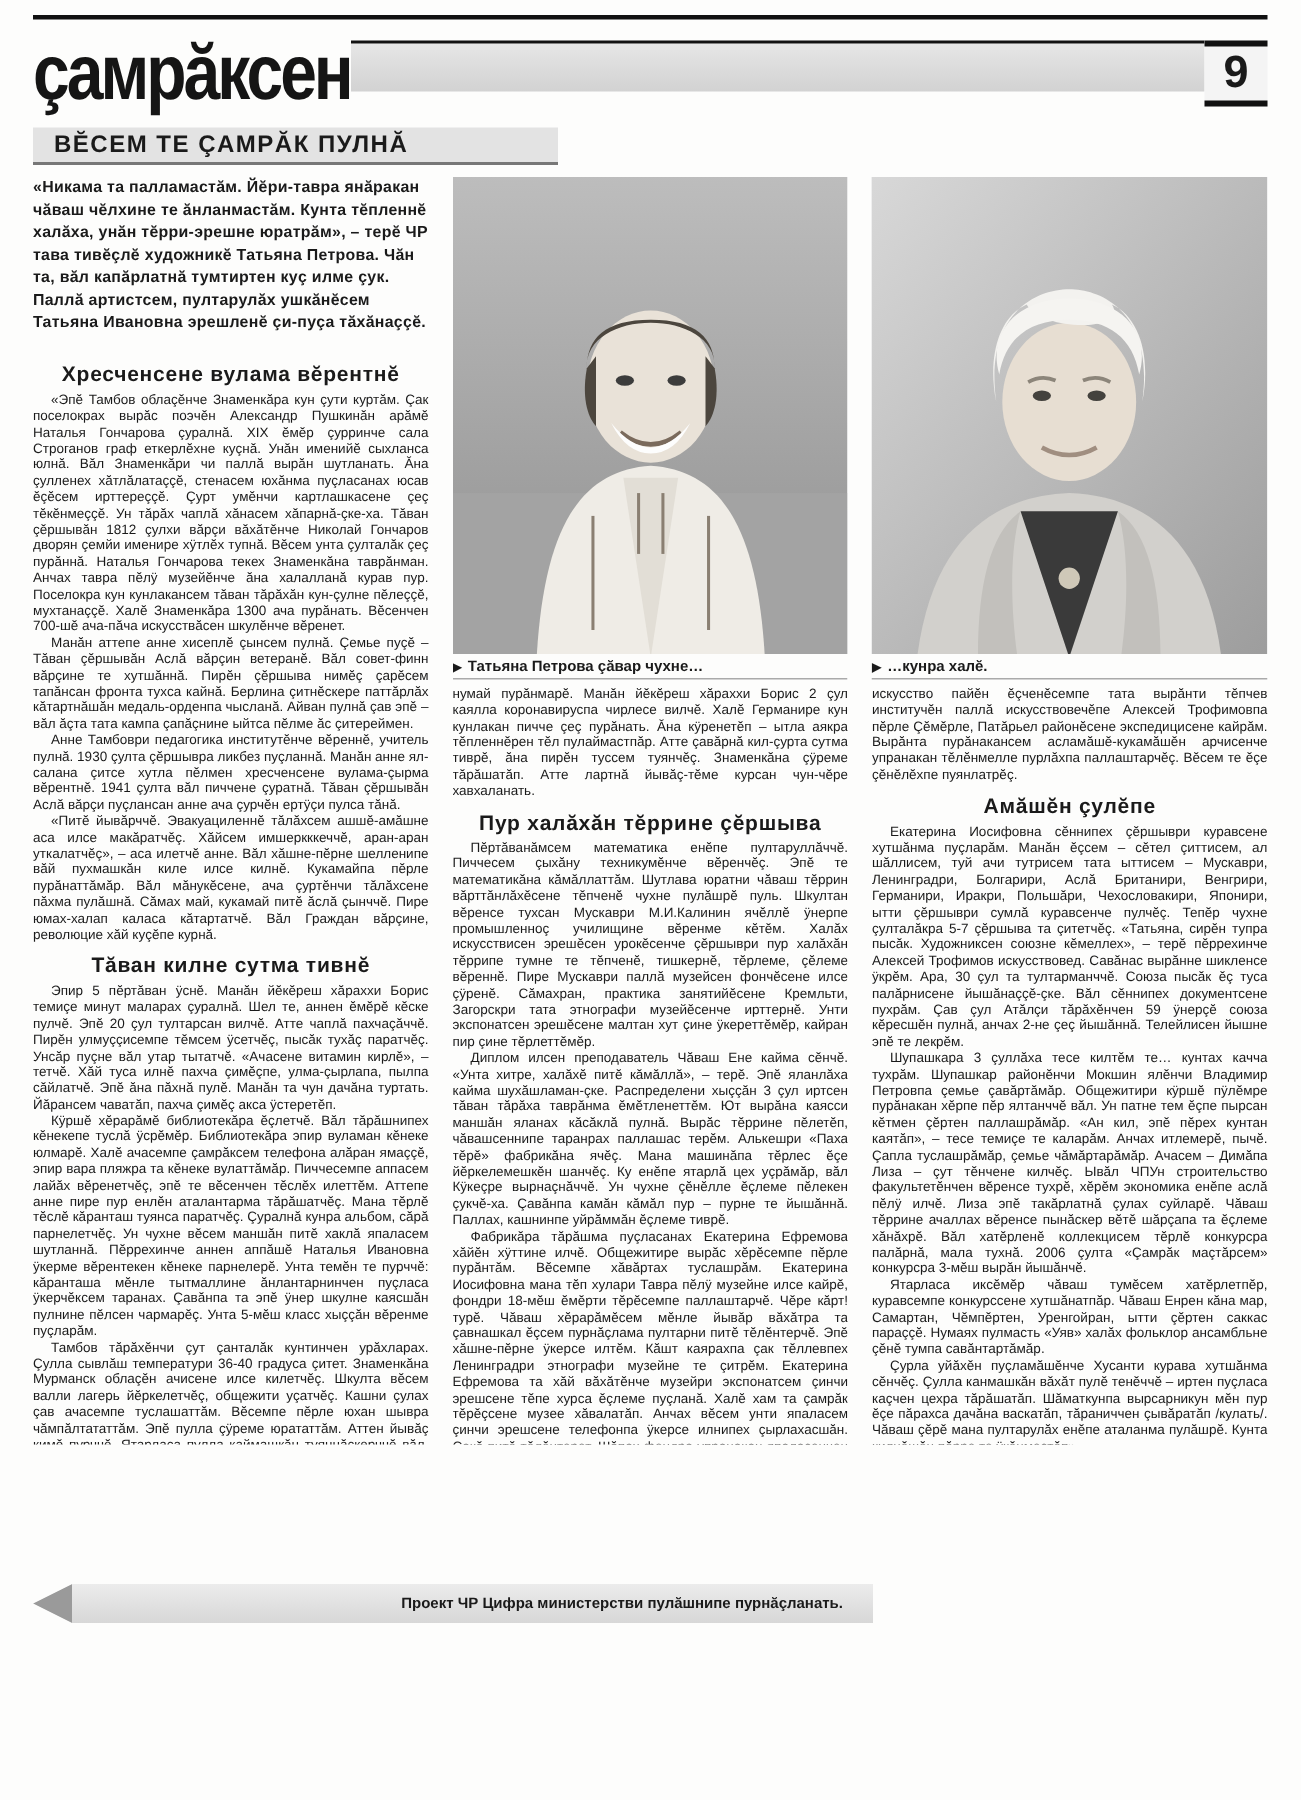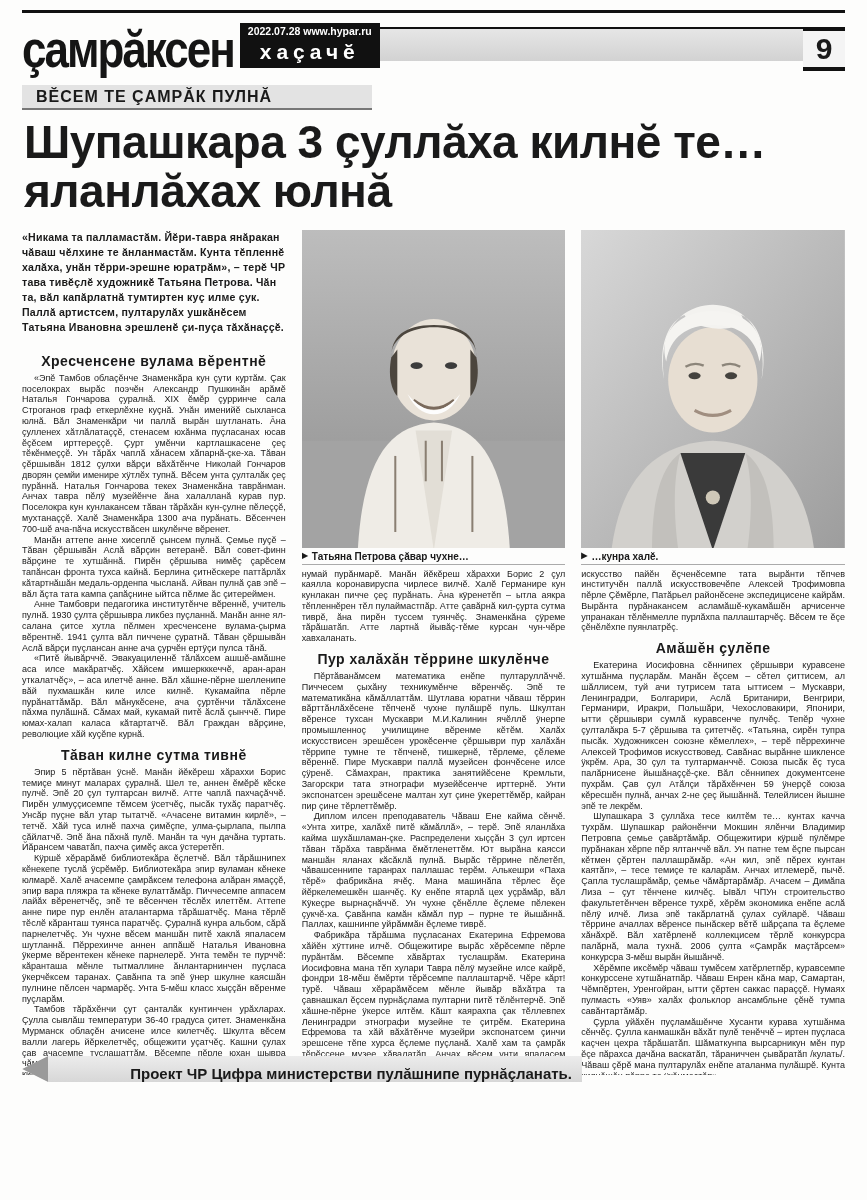--- a/index.html
+++ b/index.html
@@ -46,49 +46,43 @@
   
   .photo { width:100%; height:318px; background:#cfcfcf; position:relative; overflow:hidden; }
   .photo svg { display:block; width:100%; height:100%; }
   .caption { font-size:10px; font-weight:bold; border-bottom:1px solid #aaa; padding:3px 0 2px 0; margin-bottom:4px; display:flex; align-items:center; gap:4px; }
   .caption .tri { font-size:8px; line-height:1; }
   
   .footer-ribbon {
     position:absolute; left:22px; bottom:118px; width:560px; height:26px;
     background:linear-gradient(#ececec,#d7d7d7);
     clip-path:polygon(0 50%, 26px 0, 100% 0, 100% 100%, 26px 100%);
-    display:flex; align-items:flex-end; justify-content:flex-end;
-    font-size:15px; font-weight:bold; padding-right:10px;
+    display:flex; align-items:center; justify-content:flex-end;
+    font-size:10px; font-weight:bold; padding-right:20px;
   }
   .footer-ribbon::before {
     content:""; position:absolute; left:0; top:0; width:26px; height:100%;
     background:#9a9a9a; clip-path:polygon(0 50%, 100% 0, 100% 100%);
   }
 </style>
 </head>
 <body>
 
 <div class="page">
 
   <div class="topline"></div>
 
   <div class="masthead">
     <div class="logo-main">çамрăксен</div>
-    <div class="logo-block">
-      <div class="logo-date">2022.07.28  www.hypar.ru</div>
-      <div class="logo-sub">хаçачĕ</div>
-    </div>
     <div class="band"></div>
     <div class="pagenum-box">9</div>
   </div>
 
   <div class="kicker">ВĔСЕМ ТЕ ÇАМРĂК ПУЛНĂ</div>
 
-  <h1 class="headline"><span>Шупашкара 3 çуллăха килнĕ те…</span><br>
-  <span>яланлăхах юлнă</span></h1>
 
   <div class="cols">
 
     <div class="col">
       <p class="lead">«Никама та палламастăм. Йĕри-тавра янăракан чăваш чĕлхине те ăнланмастăм. Кунта тĕпленнĕ халăха, унăн тĕрри-эрешне юратрăм», – терĕ ЧР тава тивĕçлĕ художникĕ Татьяна Петрова. Чăн та, вăл капăрлатнă тумтиртен куç илме çук. Паллă артистсем, пултарулăх ушкăнĕсем Татьяна Ивановна эрешленĕ çи-пуçа тăхăнаççĕ.</p>
       <h2 class="subhead">Хресченсене вулама вĕрентнĕ</h2>
       <p class="body-p">«Эпĕ Тамбов облаçĕнче Знаменкăра кун çути куртăм. Çак поселокрах вырăс поэчĕн Александр Пушкинăн арăмĕ Наталья Гончарова çуралнă. XIX ĕмĕр çурринче сала Строганов граф еткерлĕхне куçнă. Унăн именийĕ сыхланса юлнă. Вăл Знаменкăри чи паллă вырăн шутланать. Ăна çулленех хăтлăлатаççĕ, стенасем юхăнма пуçласанах юсав ĕçĕсем ирттереççĕ. Çурт умĕнчи картлашкасене çеç тĕкĕнмеççĕ. Ун тăрăх чаплă хăнасем хăпарнă-çке-ха. Тăван çĕршывăн 1812 çулхи вăрçи вăхăтĕнче Николай Гончаров дворян çемйи именире хÿтлĕх тупнă. Вĕсем унта çулталăк çеç пурăннă. Наталья Гончарова текех Знаменкăна таврăнман. Анчах тавра пĕлÿ музейĕнче ăна халалланă курав пур. Поселокра кун кунлакансем тăван тăрăхăн кун-çулне пĕлеççĕ, мухтанаççĕ. Халĕ Знаменкăра 1300 ача пурăнать. Вĕсенчен 700-шĕ ача-пăча искусствăсен шкулĕнче вĕренет.</p>
       <p class="body-p">Манăн аттепе анне хисеплĕ çынсем пулнă. Çемье пуçĕ – Тăван çĕршывăн Аслă вăрçин ветеранĕ. Вăл совет-финн вăрçине те хутшăннă. Пирĕн çĕршыва нимĕç çарĕсем тапăнсан фронта тухса кайнă. Берлина çитнĕскере паттăрлăх кăтартнăшăн медаль-орденпа чысланă. Айван пулнă çав эпĕ – вăл ăçта тата кампа çапăçнине ыйтса пĕлме ăс çитереймен.</p>
       <p class="body-p">Анне Тамбоври педагогика институтĕнче вĕреннĕ, учитель пулнă. 1930 çулта çĕршывра ликбез пуçланнă. Манăн анне ял-салана çитсе хутла пĕлмен хресченсене вулама-çырма вĕрентнĕ. 1941 çулта вăл пиччене çуратнă. Тăван çĕршывăн Аслă вăрçи пуçлансан анне ача çурчĕн ертÿçи пулса тăнă.</p>
       <p class="body-p">«Питĕ йывăрччĕ. Эвакуациленнĕ тăлăхсем ашшĕ-амăшне аса илсе макăратчĕç. Хăйсем имшеркккеччĕ, аран-аран уткалатчĕç», – аса илетчĕ анне. Вăл хăшне-пĕрне шелленипе вăй пухмашкăн киле илсе килнĕ. Кукамайпа пĕрле пурăнаттăмăр. Вăл мăнукĕсене, ача çуртĕнчи тăлăхсене пăхма пулăшнă. Сăмах май, кукамай питĕ ăслă çынччĕ. Пире юмах-халап каласа кăтартатчĕ. Вăл Граждан вăрçине, революцие хăй куçĕпе курнă.</p>
@@ -128,21 +122,21 @@
           <ellipse cx="147" cy="136" rx="6" ry="3.4" fill="#3c3c3c"></ellipse>
           <path d="M110 170 Q130 186 150 170" stroke="#7a6a5c" stroke-width="3" fill="none"></path>
           <path d="M104 164 Q130 196 156 164 Q146 184 130 184 Q114 184 104 164 Z" fill="#fdfdfd"></path>
         </svg>
       </div>
       <div class="caption">
         <span class="tri">▶</span>
         <span>Татьяна Петрова çăвар чухне…</span>
       </div>
       <p class="body-p noindent">нумай пурăнмарĕ. Манăн йĕкĕреш хăраххи Борис 2 çул каялла коронавируспа чирлесе вилчĕ. Халĕ Германире кун кунлакан пичче çеç пурăнать. Ăна кÿренетĕп – ытла аякра тĕпленнĕрен тĕл пулаймастпăр. Атте çавăрнă кил-çурта сутма тиврĕ, ăна пирĕн туссем туянчĕç. Знаменкăна çÿреме тăрăшатăп. Атте лартнă йывăç-тĕме курсан чун-чĕре хавхаланать.</p>
-      <h2 class="subhead">Пур халăхăн тĕррине шкулĕнче</h2>
+      <h2 class="subhead">Пур халăхăн тĕррине çĕршыва</h2>
       <p class="body-p">Пĕртăванăмсем математика енĕпе пултаруллăччĕ. Пиччесем çыхăну техникумĕнче вĕренчĕç. Эпĕ те математикăна кăмăллаттăм. Шутлава юратни чăваш тĕррин вăрттăнлăхĕсене тĕпченĕ чухне пулăшрĕ пуль. Шкултан вĕренсе тухсан Мускаври М.И.Калинин ячĕллĕ ÿнерпе промышленноç училищине вĕренме кĕтĕм. Халăх искусствисен эрешĕсен урокĕсенче çĕршыври пур халăхăн тĕррипе тумне те тĕпченĕ, тишкернĕ, тĕрлеме, çĕлеме вĕреннĕ. Пире Мускаври паллă музейсен фончĕсене илсе çÿренĕ. Сăмахран, практика занятийĕсене Кремльти, Загорскри тата этнографи музейĕсенче ирттернĕ. Унти экспонатсен эрешĕсене малтан хут çине ÿкереттĕмĕр, кайран пир çине тĕрлеттĕмĕр.</p>
       <p class="body-p">Диплом илсен преподаватель Чăваш Ене кайма сĕнчĕ. «Унта хитре, халăхĕ питĕ кăмăллă», – терĕ. Эпĕ яланлăха кайма шухăшламан-çке. Распределени хыççăн 3 çул иртсен тăван тăрăха таврăнма ĕмĕтленеттĕм. Ют вырăна каясси маншăн яланах кăсăклă пулнă. Вырăс тĕррине пĕлетĕп, чăвашсеннипе таранрах паллашас терĕм. Алькешри «Паха тĕрĕ» фабрикăна ячĕç. Мана машинăпа тĕрлес ĕçе йĕркелемешкĕн шанчĕç. Ку енĕпе ятарлă цех уçрăмăр, вăл Кÿкеçре вырнаçнăччĕ. Ун чухне çĕнĕлле ĕçлеме пĕлекен çукчĕ-ха. Çавăнпа камăн кăмăл пур – пурне те йышăннă. Паллах, кашнинпе уйрăммăн ĕçлеме тиврĕ.</p>
       <p class="body-p">Фабрикăра тăрăшма пуçласанах Екатерина Ефремова хăйĕн хÿттине илчĕ. Общежитире вырăс хĕрĕсемпе пĕрле пурăнтăм. Вĕсемпе хăвăртах туслашрăм. Екатерина Иосифовна мана тĕп хулари Тавра пĕлÿ музейне илсе кайрĕ, фондри 18-мĕш ĕмĕрти тĕрĕсемпе паллаштарчĕ. Чĕре кăрт! турĕ. Чăваш хĕрарăмĕсем мĕнле йывăр вăхăтра та çавнашкал ĕçсем пурнăçлама пултарни питĕ тĕлĕнтерчĕ. Эпĕ хăшне-пĕрне ÿкерсе илтĕм. Кăшт каярахпа çак тĕллевпех Ленинградри этнографи музейне те çитрĕм. Екатерина Ефремова та хăй вăхăтĕнче музейри экспонатсем çинчи эрешсене тĕпе хурса ĕçлеме пуçланă. Халĕ хам та çамрăк тĕрĕçсене музее хăвалатăп. Анчах вĕсем унти япаласем çинчи эрешсене телефонпа ÿкерсе илнипех çырлахасшăн. Çакă питĕ тĕлĕнтерет. Шăпах фондра упранакан япаласенчен манăн пĕрремĕш ĕçсем – каччă тутрисем, хĕр пĕркенчĕкĕсем, сурпансем, яркăчсем, кĕскĕсем – пулчĕç. Мускаври ÿнер промышленноçĕн наука тĕпчев институчĕн</p>
     </div>
 
     <div class="col">
       <div class="photo">
         <svg viewBox="0 0 260 318" preserveAspectRatio="xMidYMid slice">
           <defs>
             <linearGradient id="bg2" x1="0" y1="0" x2="1" y2="1">
@@ -169,21 +163,21 @@
         </svg>
       </div>
       <div class="caption">
         <span class="tri">▶</span>
         <span>…кунра халĕ.</span>
       </div>
       <p class="body-p noindent">искусство пайĕн ĕçченĕсемпе тата вырăнти тĕпчев институчĕн паллă искусствовечĕпе Алексей Трофимовпа пĕрле Çĕмĕрле, Патăрьел районĕсене экспедицисене кайрăм. Вырăнта пурăнакансем асламăшĕ-кукамăшĕн арчисенче упранакан тĕлĕнмелле пурлăхпа паллаштарчĕç. Вĕсем те ĕçе çĕнĕлĕхпе пуянлатрĕç.</p>
       <h2 class="subhead">Амăшĕн çулĕпе</h2>
       <p class="body-p">Екатерина Иосифовна сĕннипех çĕршыври куравсене хутшăнма пуçларăм. Манăн ĕçсем – сĕтел çиттисем, ал шăллисем, туй ачи тутрисем тата ыттисем – Мускаври, Ленинградри, Болгарири, Аслă Британири, Венгрири, Германири, Иракри, Польшăри, Чехословакири, Японири, ытти çĕршыври сумлă куравсенче пулчĕç. Тепĕр чухне çулталăкра 5-7 çĕршыва та çитетчĕç. «Татьяна, сирĕн тупра пысăк. Художниксен союзне кĕмеллех», – терĕ пĕррехинче Алексей Трофимов искусствовед. Савăнас вырăнне шикленсе ÿкрĕм. Ара, 30 çул та тултарманччĕ. Союза пысăк ĕç туса палăрнисене йышăнаççĕ-çке. Вăл сĕннипех документсене пухрăм. Çав çул Атăлçи тăрăхĕнчен 59 ÿнерçĕ союза кĕресшĕн пулнă, анчах 2-не çеç йышăннă. Телейлисен йышне эпĕ те лекрĕм.</p>
       <p class="body-p">Шупашкара 3 çуллăха тесе килтĕм те… кунтах качча тухрăм. Шупашкар районĕнчи Мокшин ялĕнчи Владимир Петровпа çемье çавăртăмăр. Общежитири кÿршĕ пÿлĕмре пурăнакан хĕрпе пĕр ялтанччĕ вăл. Ун патне тем ĕçпе пырсан кĕтмен çĕртен паллашрăмăр. «Ан кил, эпĕ пĕрех кунтан каятăп», – тесе темиçе те каларăм. Анчах итлемерĕ, пычĕ. Çапла туслашрăмăр, çемье чăмăртарăмăр. Ачасем – Димăпа Лиза – çут тĕнчене килчĕç. Ывăл ЧПУн строительство факультетĕнчен вĕренсе тухрĕ, хĕрĕм экономика енĕпе аслă пĕлÿ илчĕ. Лиза эпĕ такăрлатнă çулах суйларĕ. Чăваш тĕррине ачаллах вĕренсе пынăскер вĕтĕ шăрçапа та ĕçлеме хăнăхрĕ. Вăл хатĕрленĕ коллекцисем тĕрлĕ конкурсра палăрнă, мала тухнă. 2006 çулта «Çамрăк маçтăрсем» конкурсра 3-мĕш вырăн йышăнчĕ.</p>
-      <p class="body-p">Хĕрĕмпе иксĕмĕр чăваш тумĕсем хатĕрлетпĕр, куравсемпе конкурссене хутшăнатпăр. Чăваш Енрен кăна мар, Самартан, Чĕмпĕртен, Уренгойран, ытти çĕртен саккас параççĕ. Нумаях пулмасть «Уяв» халăх фольклор ансамбльне çĕнĕ тумпа савăнтартăмăр.</p>
+      <p class="body-p">Ятарласа иксĕмĕр чăваш тумĕсем хатĕрлетпĕр, куравсемпе конкурссене хутшăнатпăр. Чăваш Енрен кăна мар, Самартан, Чĕмпĕртен, Уренгойран, ытти çĕртен саккас параççĕ. Нумаях пулмасть «Уяв» халăх фольклор ансамбльне çĕнĕ тумпа савăнтартăмăр.</p>
       <p class="body-p">Çурла уйăхĕн пуçламăшĕнче Хусанти курава хутшăнма сĕнчĕç. Çулла канмашкăн вăхăт пулĕ тенĕччĕ – иртен пуçласа каçчен цехра тăрăшатăп. Шăматкунпа вырсарникун мĕн пур ĕçе пăрахса дачăна васкатăп, тăраниччен çывăратăп /кулать/. Чăваш çĕрĕ мана пултарулăх енĕпе аталанма пулăшрĕ. Кунта килнĕшĕн пĕрре те ÿкĕнместĕп».</p>
 
     </div>
   </div>
 
   <div class="footer-ribbon">
     <span>Проект ЧР Цифра министерстви пулăшнипе пурнăçланать.</span>
   </div>
 
 </div>

